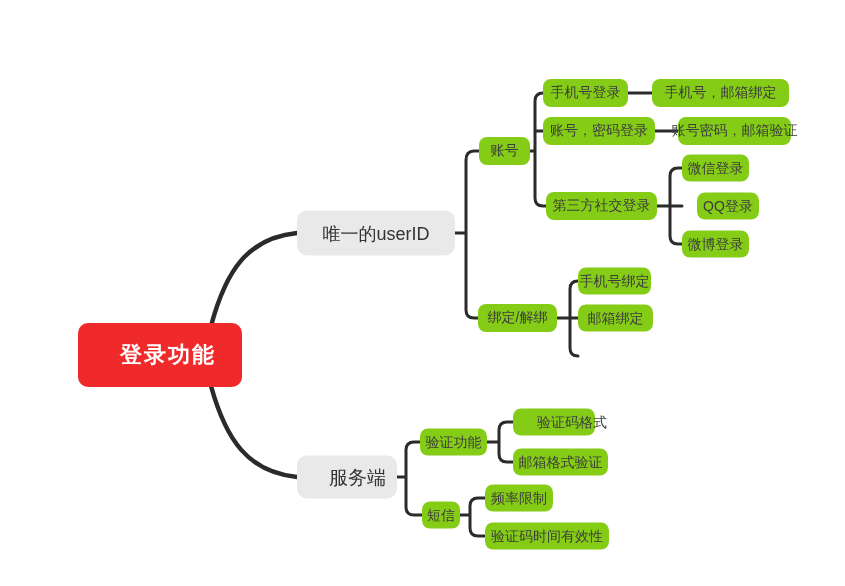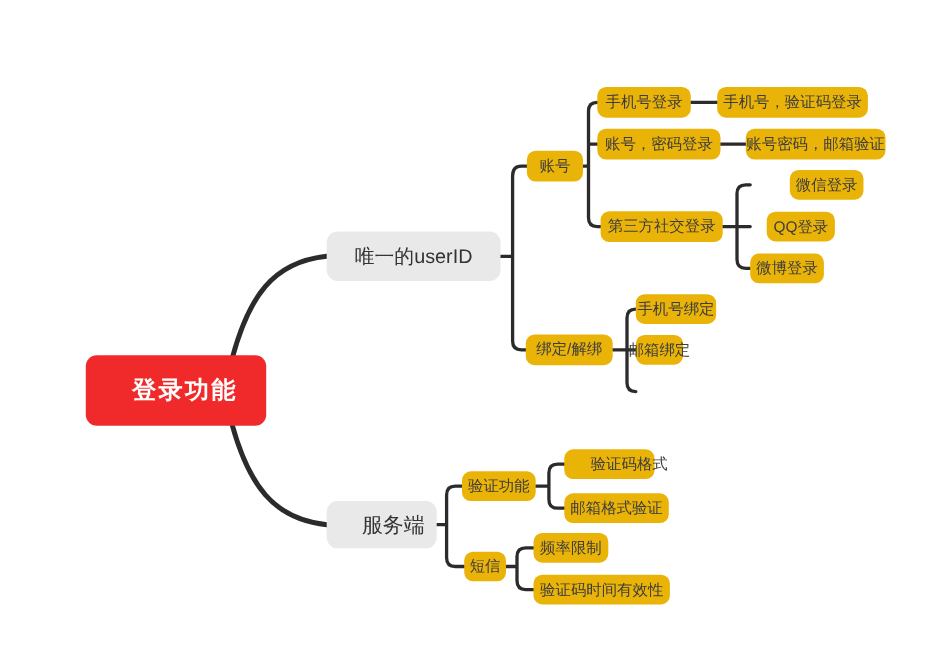--- a/index.html
+++ b/index.html
@@ -9,21 +9,21 @@
     background:#ffffff;
     overflow:hidden;
     font-family:"Liberation Sans","DejaVu Sans",sans-serif;
   }
   .wires{position:absolute;left:0;top:0;width:845px;height:586px;}
   .node{
     position:absolute;
     transform:translateY(-50%);
     height:28px;
     display:flex;align-items:center;justify-content:center;
-    background:#eab308;
+    background:#84cc16;
     border-radius:8px;
     font-size:14px;
     color:#3d3d3d;
     white-space:nowrap;
     box-sizing:border-box;
     cursor:pointer;
   }
   .node.l1{
     background:#e9e9e9;
     border-radius:10px;
@@ -42,29 +42,29 @@
   .node.sm{height:27px;}
 
   #n-root            {left:78px;  top:355px; width:164px; height:64px;}
   #n-userid          {left:297px; top:233px; width:158px; height:45px; font-size:18px;}
   #n-server          {left:297px; top:477px; width:100px; height:43px; font-size:19px;padding-left:21px;}
 
   #n-account         {left:479px; top:151px; width:51px;}
   #n-phone-login     {left:543px; top:93px;  width:85px;}
   #n-phone-code-login{left:652px; top:93px;  width:137px;}
   #n-account-pwd-login{left:543px;top:131px; width:112px;}
-  #n-account-pwd-email{left:678px;top:131px; width:127px;}
+  #n-account-pwd-email{left:678px;top:131px; width:113px;}
   #n-third-login     {left:546px; top:206px; width:111px;}
-  #n-wechat          {left:682px; top:168px; width:67px;margin-left:36px;}
+  #n-wechat          {left:682px; top:168px; width:67px;}
   #n-qq              {left:682px; top:206px; width:62px;margin-left:15px;}
   #n-weibo           {left:682px; top:244px; width:67px;}
 
   #n-bind            {left:478px; top:318px; width:79px;}
   #n-phone-bind      {left:578px; top:281px; width:73px;}
-  #n-email-bind      {left:578px; top:318px; width:43px;}
+  #n-email-bind      {left:578px; top:318px; width:75px;}
   #n-third-bind      {left:578px; top:356px; width:108px;}
 
   #n-verify          {left:420px; top:442px; width:67px;}
   #n-code-format     {left:513px; top:422px; width:82px;padding-left:36px;}
   #n-email-format    {left:513px; top:462px; width:95px;}
   #n-sms             {left:422px; top:515px; width:38px;}
   #n-rate-limit      {left:485px; top:498px; width:68px;}
   #n-code-validity   {left:485px; top:536px; width:124px;}
 </style>
 </head>
@@ -101,21 +101,21 @@
     </g>
   </svg>
 
   <div class="node root-node" id="n-root">登录功能</div>
 
   <div class="node l1" id="n-userid">唯一的userID</div>
   <div class="node l1" id="n-server">服务端</div>
 
   <div class="node" id="n-account">账号</div>
   <div class="node" id="n-phone-login">手机号登录</div>
-  <div class="node" id="n-phone-code-login">手机号，验证码登录</div>
+  <div class="node" id="n-phone-code-login">手机号，邮箱绑定</div>
   <div class="node" id="n-account-pwd-login">账号，密码登录</div>
   <div class="node" id="n-account-pwd-email">账号密码，邮箱验证</div>
   <div class="node" id="n-third-login">第三方社交登录</div>
   <div class="node sm" id="n-wechat">微信登录</div>
   <div class="node sm" id="n-qq">QQ登录</div>
   <div class="node sm" id="n-weibo">微博登录</div>
 
   <div class="node" id="n-bind">绑定/解绑</div>
   <div class="node sm" id="n-phone-bind">手机号绑定</div>
   <div class="node sm" id="n-email-bind">邮箱绑定</div>

